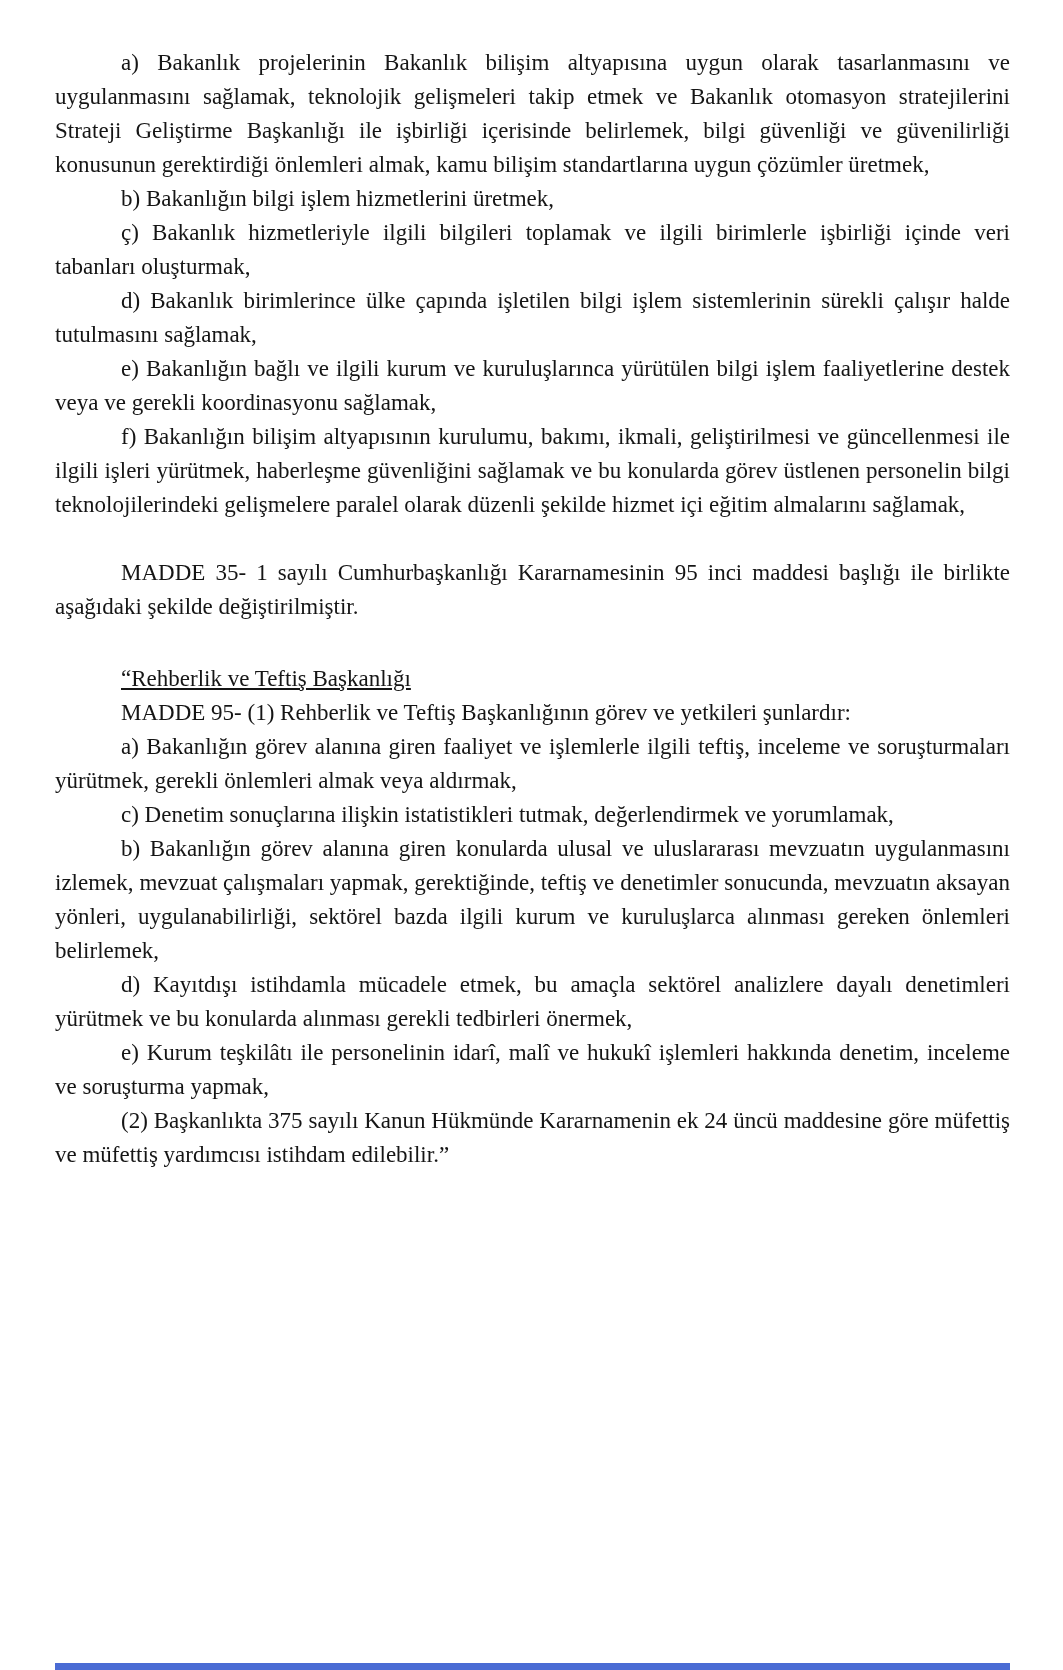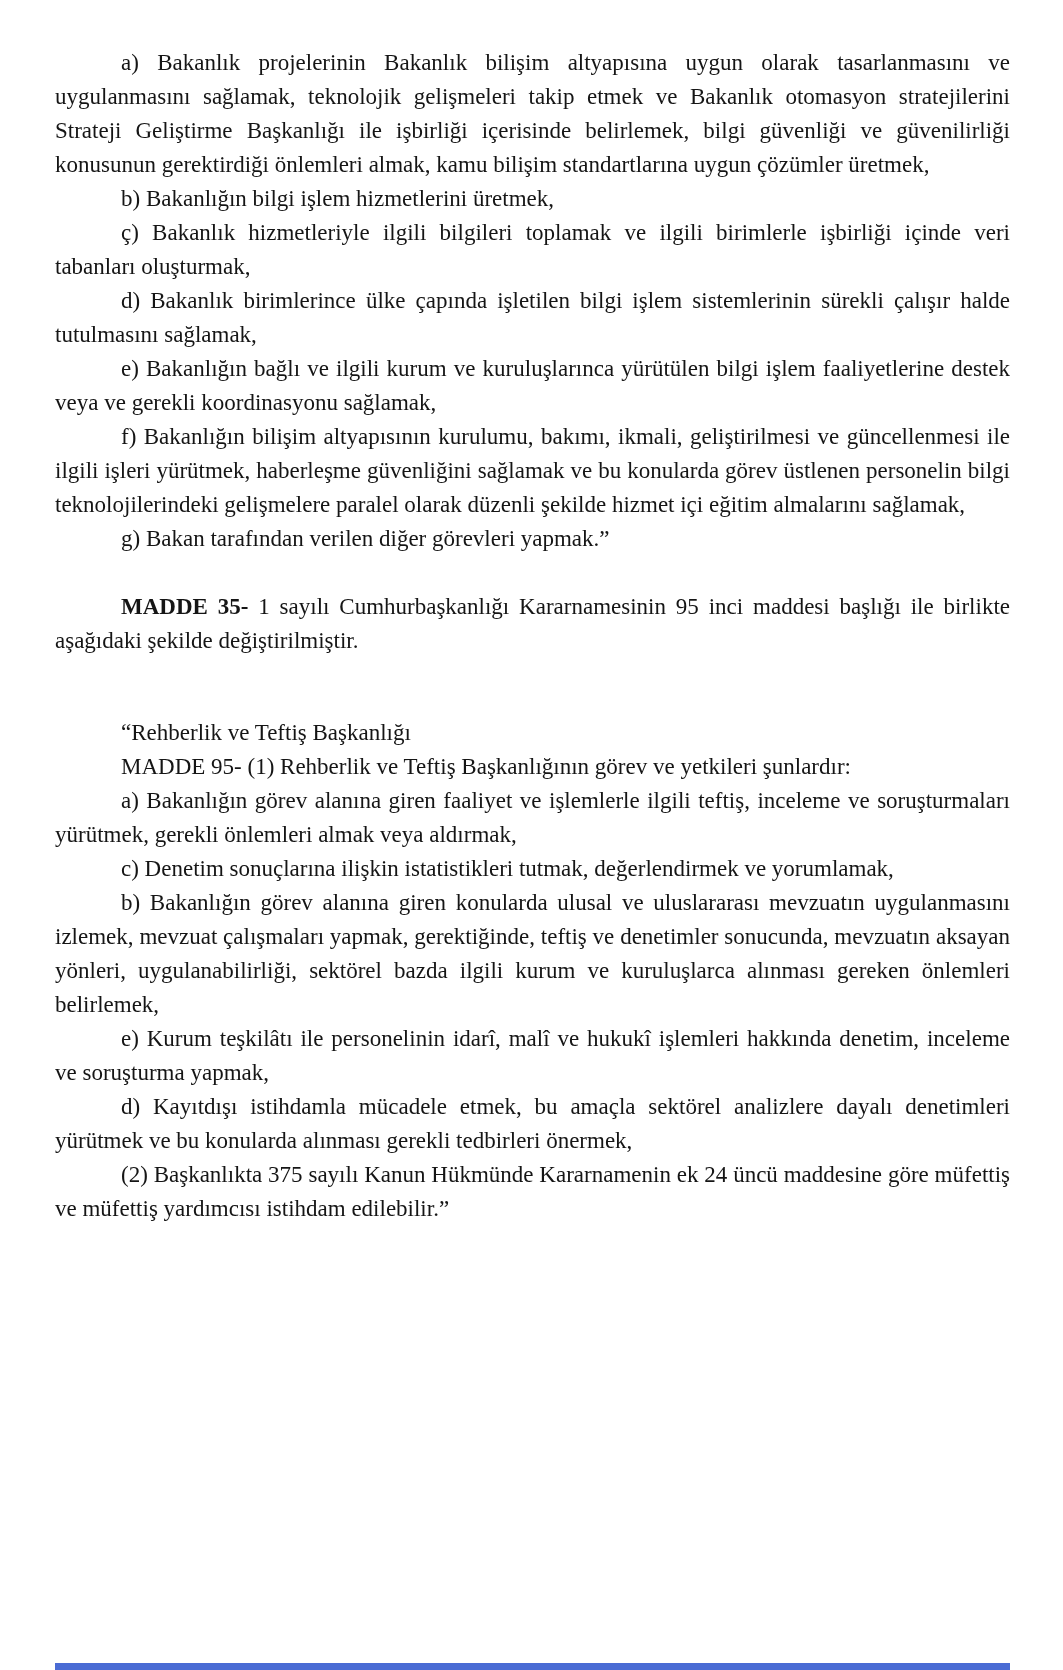--- a/index.html
+++ b/index.html
@@ -30,24 +30,25 @@
     text-align: justify;
   }
   .para {
     margin: 0;
     text-indent: 66px;
   }
   .gap-madde {
     margin-top: 34px;
   }
   .gap-quote {
-    margin-top: 58px;
+    margin-top: 38px;
+    text-decoration: underline;
   }
   .bold {
-    font-weight: bold;
+    font-weight: normal;
   }
   .bottom-bar {
     position: absolute;
     left: 55px;
     right: 53px;
     bottom: 0;
     height: 7px;
     background: #4a6bd4;
   }
 </style>
@@ -56,29 +57,28 @@
 
 <div class="page">
   <div class="content">
 
     <p class="para">a) Bakanlık projelerinin Bakanlık bilişim altyapısına uygun olarak tasarlanmasını ve uygulanmasını sağlamak, teknolojik gelişmeleri takip etmek ve Bakanlık otomasyon stratejilerini Strateji Geliştirme Başkanlığı ile işbirliği içerisinde belirlemek, bilgi güvenliği ve güvenilirliği konusunun gerektirdiği önlemleri almak, kamu bilişim standartlarına uygun çözümler üretmek,</p>
     <p class="para">b) Bakanlığın bilgi işlem hizmetlerini üretmek,</p>
     <p class="para">ç) Bakanlık hizmetleriyle ilgili bilgileri toplamak ve ilgili birimlerle işbirliği içinde veri tabanları oluşturmak,</p>
     <p class="para">d) Bakanlık birimlerince ülke çapında işletilen bilgi işlem sistemlerinin sürekli çalışır halde tutulmasını sağlamak,</p>
     <p class="para">e) Bakanlığın bağlı ve ilgili kurum ve kuruluşlarınca yürütülen bilgi işlem faaliyetlerine destek veya ve gerekli koordinasyonu sağlamak,</p>
     <p class="para">f) Bakanlığın bilişim altyapısının kurulumu, bakımı, ikmali, geliştirilmesi ve güncellenmesi ile ilgili işleri yürütmek, haberleşme güvenliğini sağlamak ve bu konularda görev üstlenen personelin bilgi teknolojilerindeki gelişmelere paralel olarak düzenli şekilde hizmet içi eğitim almalarını sağlamak,</p>
-    <p class="para">g) Bakan tarafından verilen diğer görevleri yapmak.”</p>
 
     <p class="para gap-madde"><span class="bold">MADDE 35-</span><span> 1 sayılı Cumhurbaşkanlığı Kararnamesinin 95 inci maddesi başlığı ile birlikte aşağıdaki şekilde değiştirilmiştir.</span></p>
 
     <p class="para gap-quote">“Rehberlik ve Teftiş Başkanlığı</p>
     <p class="para">MADDE 95- (1) Rehberlik ve Teftiş Başkanlığının görev ve yetkileri şunlardır:</p>
     <p class="para">a) Bakanlığın görev alanına giren faaliyet ve işlemlerle ilgili teftiş, inceleme ve soruşturmaları yürütmek, gerekli önlemleri almak veya aldırmak,</p>
     <p class="para">c) Denetim sonuçlarına ilişkin istatistikleri tutmak, değerlendirmek ve yorumlamak,</p>
     <p class="para">b) Bakanlığın görev alanına giren konularda ulusal ve uluslararası mevzuatın uygulanmasını izlemek, mevzuat çalışmaları yapmak, gerektiğinde, teftiş ve denetimler sonucunda, mevzuatın aksayan yönleri, uygulanabilirliği, sektörel bazda ilgili kurum ve kuruluşlarca alınması gereken önlemleri belirlemek,</p>
+    <p class="para">d) Kayıtdışı istihdamla mücadele etmek, bu amaçla sektörel analizlere dayalı denetimleri yürütmek ve bu konularda alınması gerekli tedbirleri önermek,</p>
     <p class="para">e) Kurum teşkilâtı ile personelinin idarî, malî ve hukukî işlemleri hakkında denetim, inceleme ve soruşturma yapmak,</p>
-    <p class="para">d) Kayıtdışı istihdamla mücadele etmek, bu amaçla sektörel analizlere dayalı denetimleri yürütmek ve bu konularda alınması gerekli tedbirleri önermek,</p>
     <p class="para">(2) Başkanlıkta 375 sayılı Kanun Hükmünde Kararnamenin ek 24 üncü maddesine göre müfettiş ve müfettiş yardımcısı istihdam edilebilir.”</p>
 
   </div>
 
   <div class="bottom-bar"></div>
 </div>
 
 </body></html>

